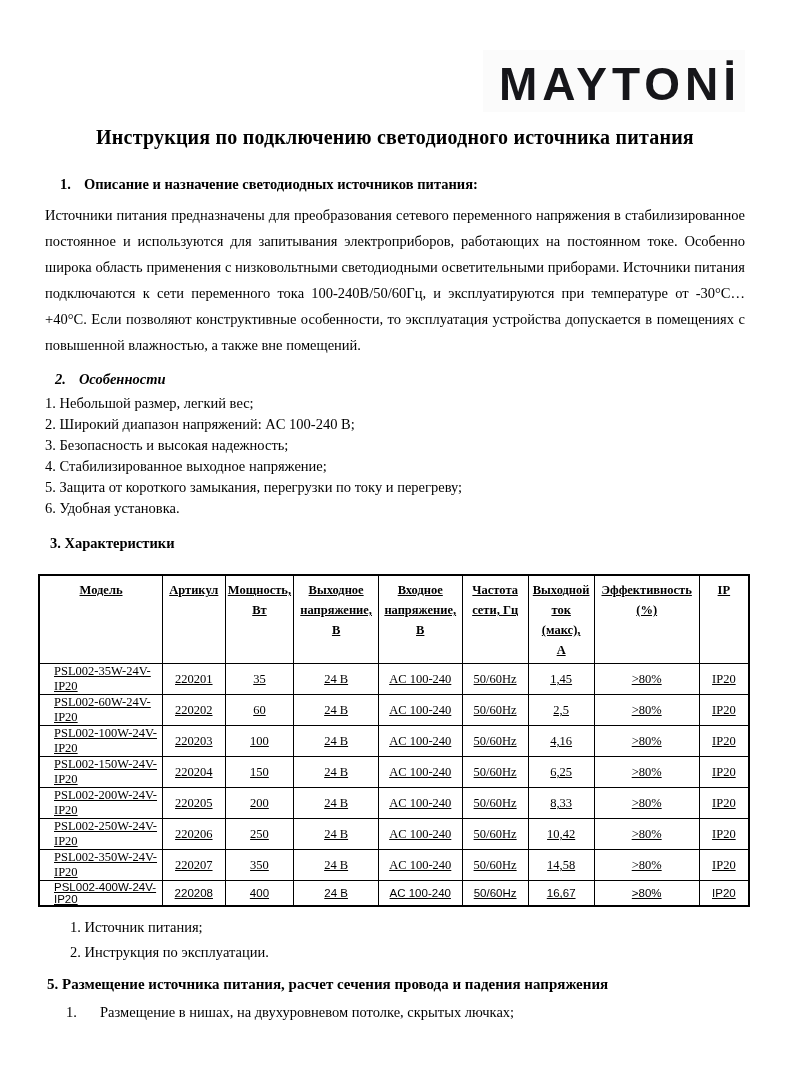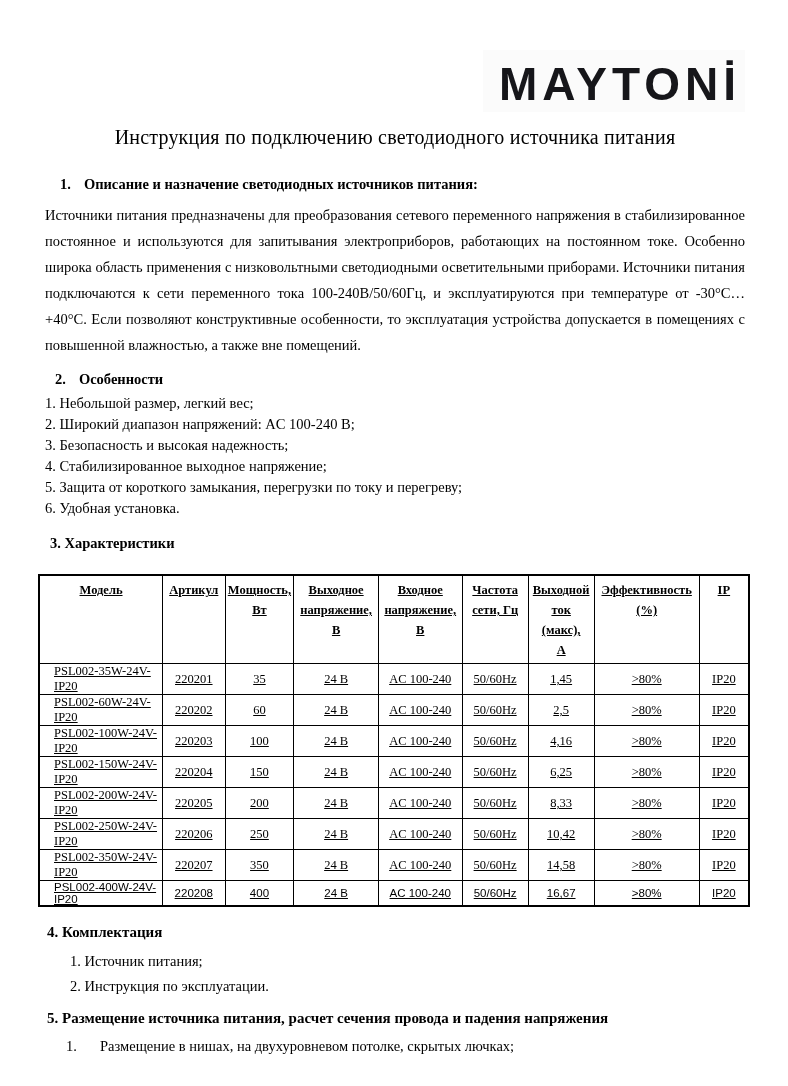--- a/index.html
+++ b/index.html
@@ -9,27 +9,27 @@
     box-sizing:border-box;padding:0 43px 0 45px;overflow:hidden;position:relative;
   }
   
   .logo-row{margin-top:50px;text-align:right;}
   .logo{
     display:inline-block;font-family:"Liberation Sans","DejaVu Sans",sans-serif;
     font-weight:700;font-size:46px;line-height:1.05;letter-spacing:5px;
     background:#fbfbfb;padding:10px 4px 4px 16px;color:#16161a;
   }
   
-  .doc-title{margin:14px 0 0 0;text-align:center;font-size:20px;font-weight:normal;letter-spacing:0.2px;}
+  .doc-title{margin:14px 0 0 0;text-align:center;font-size:20px;font-weight:bold;letter-spacing:0.2px;}
   
   .sec-heading{font-size:14.5px;font-weight:bold;}
   .h1-heading{margin:27px 0 0 15px;}
   .sec-num{margin-right:13px;}
   .body-text{margin:9px 0 0 0;font-size:14.5px;line-height:26px;text-align:justify;}
-  .h2-heading{margin:13px 0 0 10px;}
+  .h2-heading{margin:13px 0 0 10px;font-style:italic;}
   .features{margin-top:5px;}
   .list-line{font-size:14.5px;line-height:21px;}
   .h3-heading{margin:16px 0 0 5px;}
   
   .spec-table{
     border-collapse:collapse;width:712px;margin:22px 0 0 -7px;
     border:2px solid #000;table-layout:fixed;text-decoration:underline;
   }
   .spec-table th{
     border:1px solid #000;font-size:12.5px;font-weight:bold;
@@ -202,21 +202,20 @@
           <td>24 В</td>
           <td>AC 100-240</td>
           <td>50/60Hz</td>
           <td>16,67</td>
           <td>&gt;80%</td>
           <td>IP20</td>
         </tr>
       </tbody>
   </table>
 
-  <div class="sec-heading h4-heading">4. Комплектация</div>
   <div class="pkg">
       <div class="pkg-line">1. Источник питания;</div>
       <div class="pkg-line">2. Инструкция по эксплуатации.</div>
     </div>
 
   <div class="sec-heading h5-heading">5. Размещение источника питания, расчет сечения провода и падения напряжения</div>
   <div class="options">
       <div class="option-row"><span class="option-num">1.</span><span>Размещение в нишах, на двухуровневом потолке, скрытых лючках;</span></div>
     </div>
 

